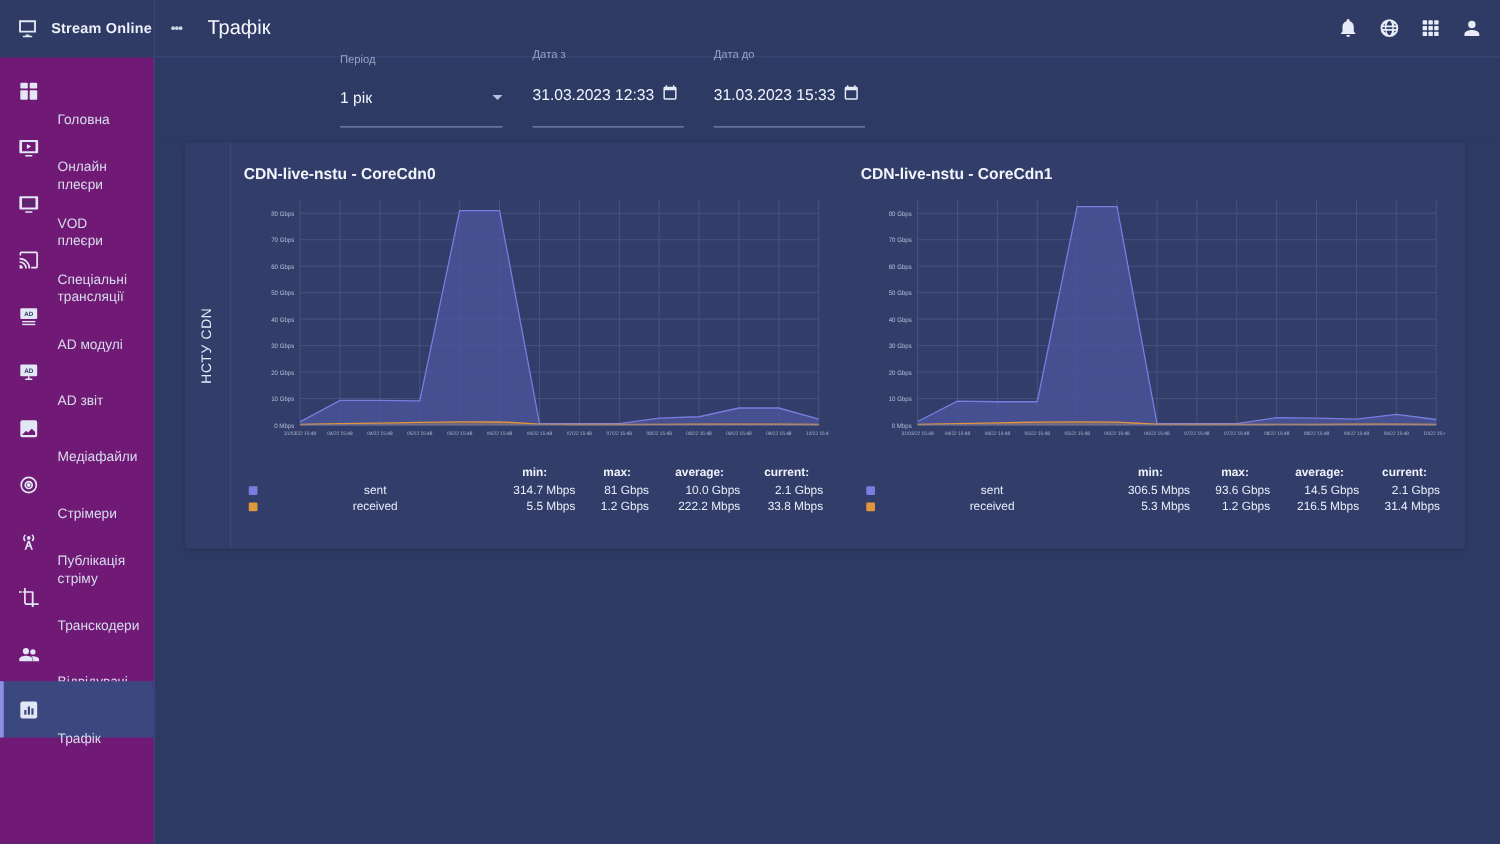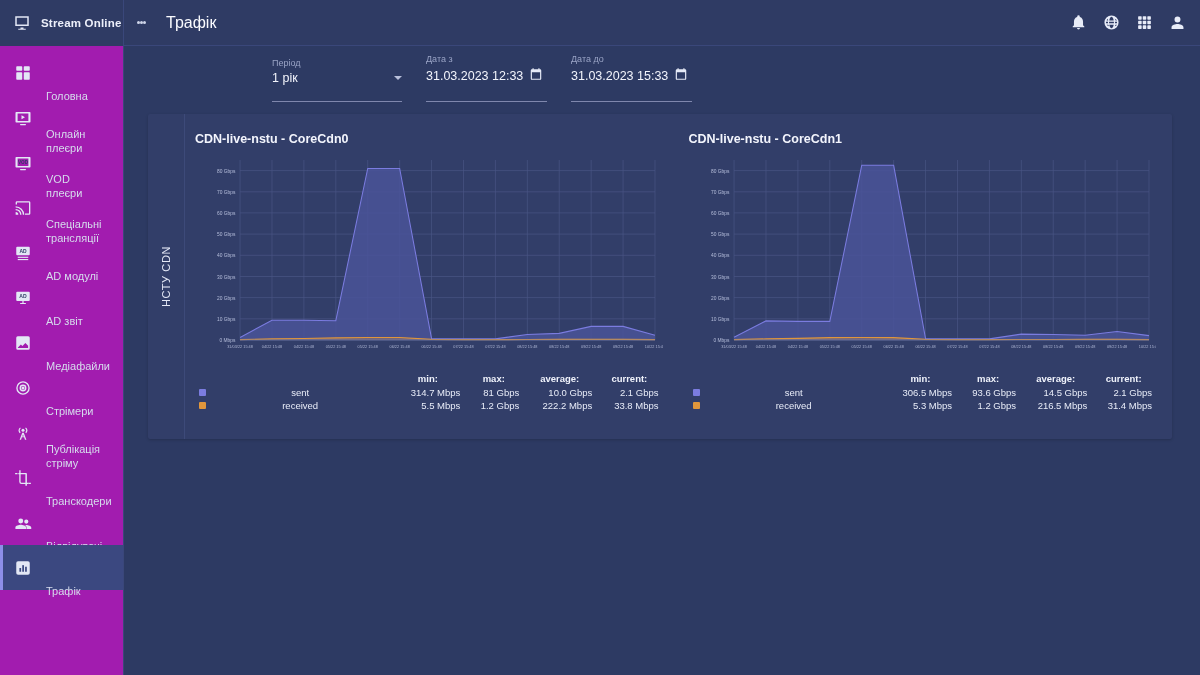--- a/index.html
+++ b/index.html
@@ -7,21 +7,21 @@
     width: 1200px; height: 675px;
     background: #2d3a63;
     font-family: "Liberation Sans", sans-serif;
     overflow: hidden;
   }
   #app { position: relative; width: 1200px; height: 675px; display: flex; }
 
   
   .sidebar {
     width: 124px; height: 675px;
-    background: #a21caf;
+    background: #701a75;
     flex: 0 0 124px;
     display: flex; flex-direction: column;
     border-right: 1px solid #3a477a;
   }
   .brand {
     height: 46px; display: flex; align-items: center;
     gap: 10px; padding-left: 13px;
     background: #2f3b64;
   }
   .brand-title {
@@ -72,21 +72,21 @@
   .tb-icons .ico svg { width: 17px; height: 17px; fill: #e8ecf8; }
 
   
   .filters {
     height: 68px; display: flex; align-items: flex-end;
     gap: 24px; padding: 0 0 12px 148px;
     background: #2d3a63;
   }
   .field { position: relative; }
   .field-label {
-    font-size: 9px; color: #9aa4c6; margin-bottom: 3px; display: block;
+    font-size: 9px; color: #9aa4c6; margin-bottom: 19px; display: block;
   }
   .field-ctl {
     display: flex; align-items: center;
     border-bottom: 1px solid #7f87ad;
     padding-bottom: 16px;
   }
   .field-val {
     font-size: 12.5px; color: #f2f4fc; background: none;
     border: none; outline: none; font-family: inherit;
     padding: 0; min-width: 0;

